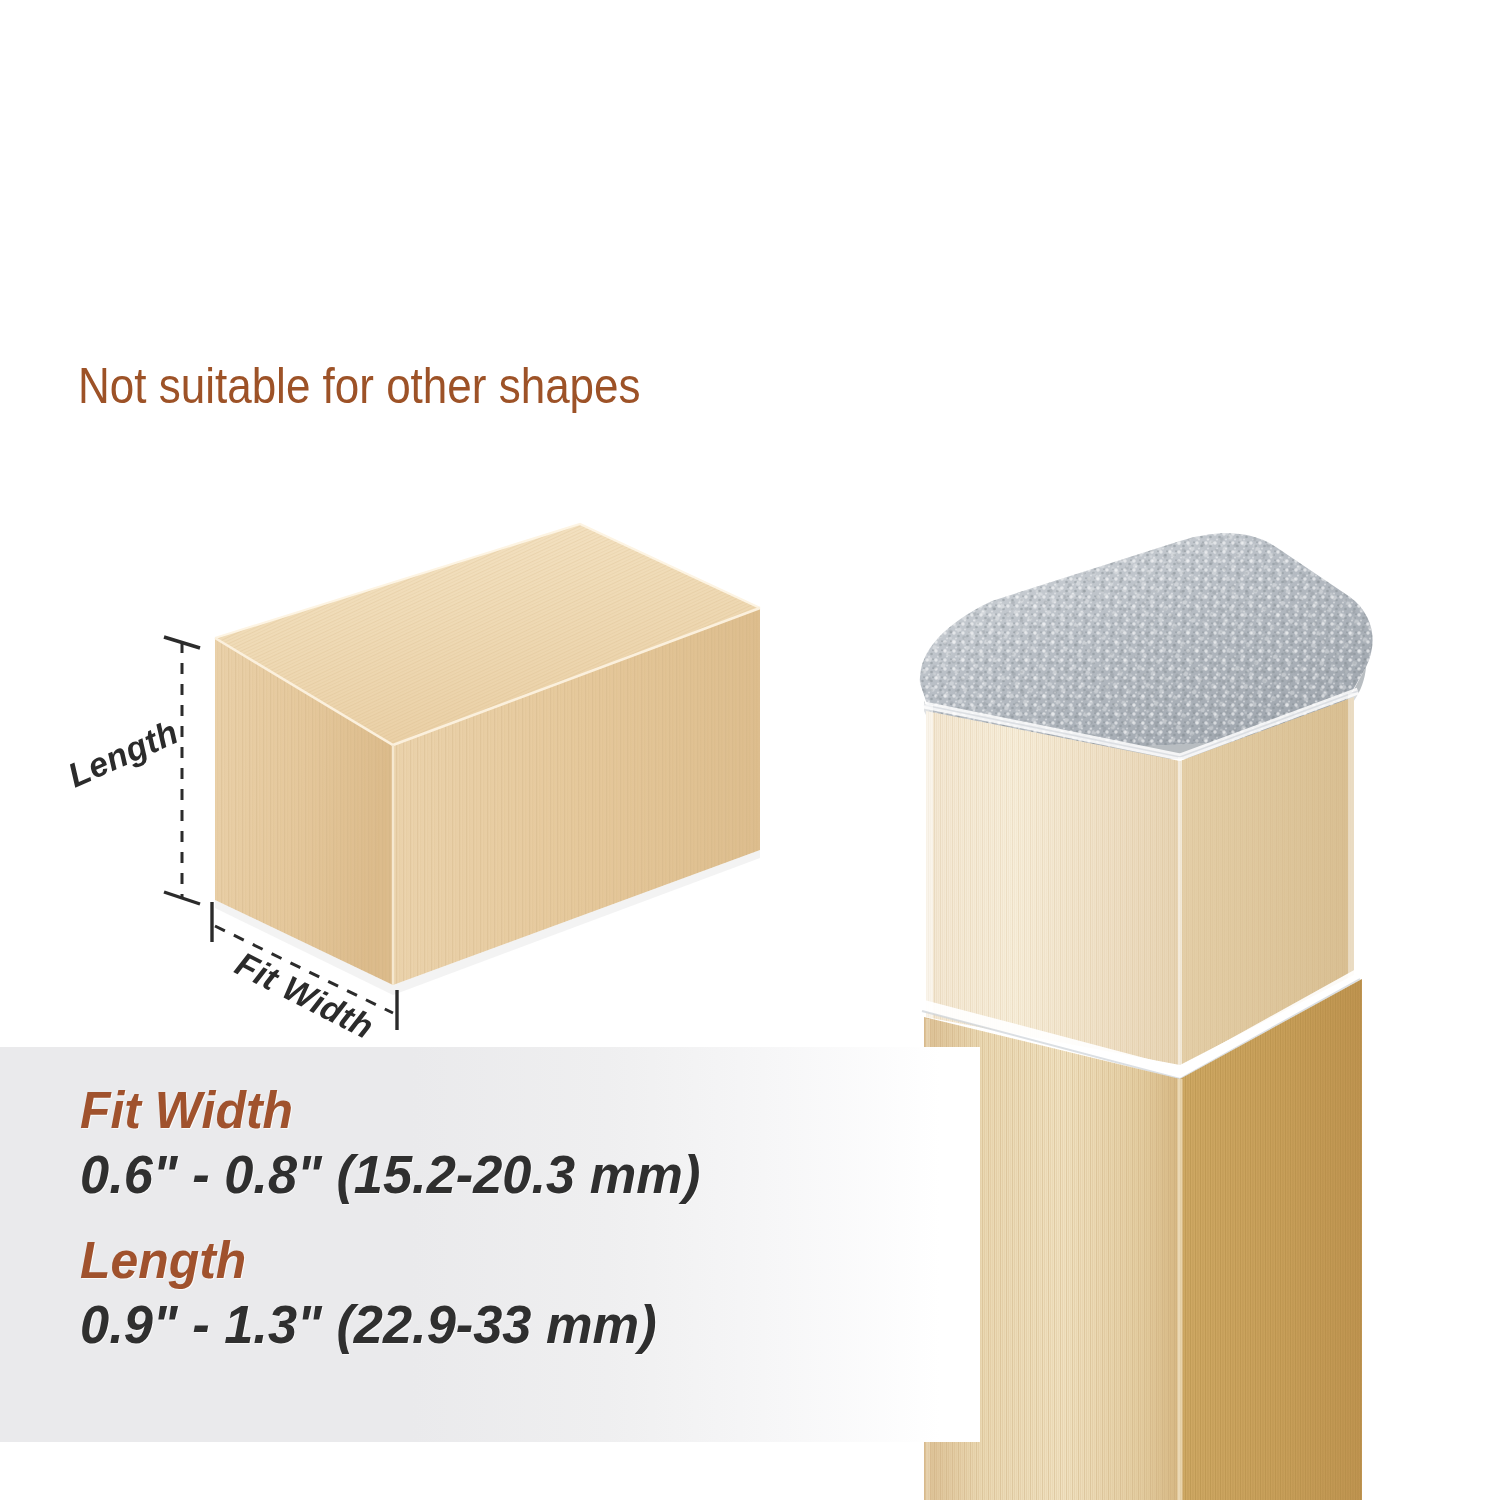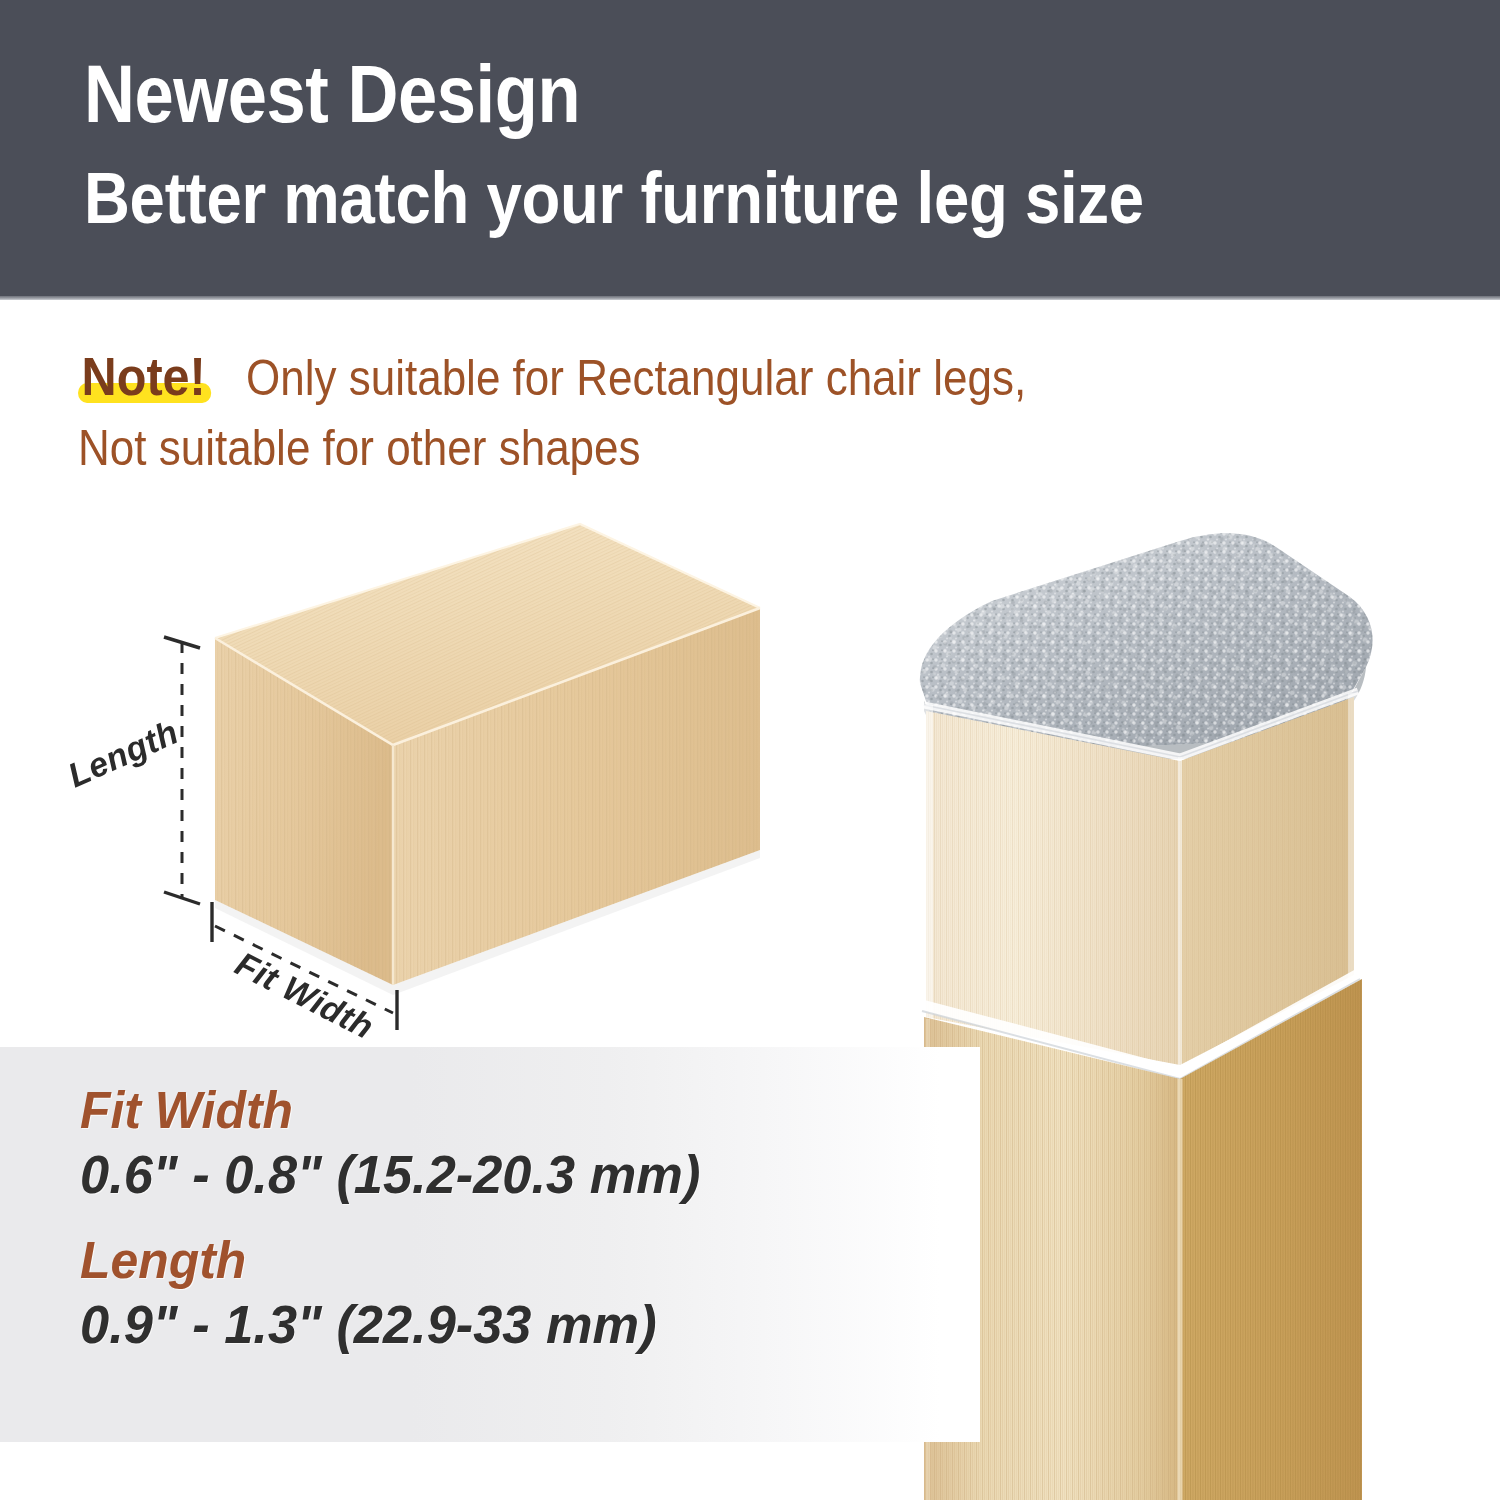--- a/index.html
+++ b/index.html
@@ -197,30 +197,22 @@
     margin-bottom: 22px;
     text-shadow: 1px 1px 0 rgba(255,255,255,0.6);
   }
   .spec-value.last { margin-bottom: 0; }
 </style>
 </head>
 <body>
 
 <div id="page">
 
-  <div class="header-band">
-    <div class="header-title">Newest Design</div>
-    <div class="header-subtitle">Better match your furniture leg size</div>
-  </div>
 
   <div class="note-wrap">
-    <div class="note-line1">
-      <span class="note-badge"><span class="hl"></span><span>Note!</span></span>
-      <span class="note-rest">Only suitable for Rectangular chair legs,</span>
-    </div>
     <div class="note-line2">Not suitable for other shapes</div>
   </div>
 
   <div class="diagram">
     <svg class="block-svg" width="800" height="560" viewBox="0 0 800 560">
       <defs>
         <linearGradient id="topFace" x1="0" y1="0" x2="0.35" y2="1">
           <stop offset="0%" stop-color="#f5e4c6"></stop>
           <stop offset="45%" stop-color="#f0dcb8"></stop>
           <stop offset="100%" stop-color="#ead0a6"></stop>

